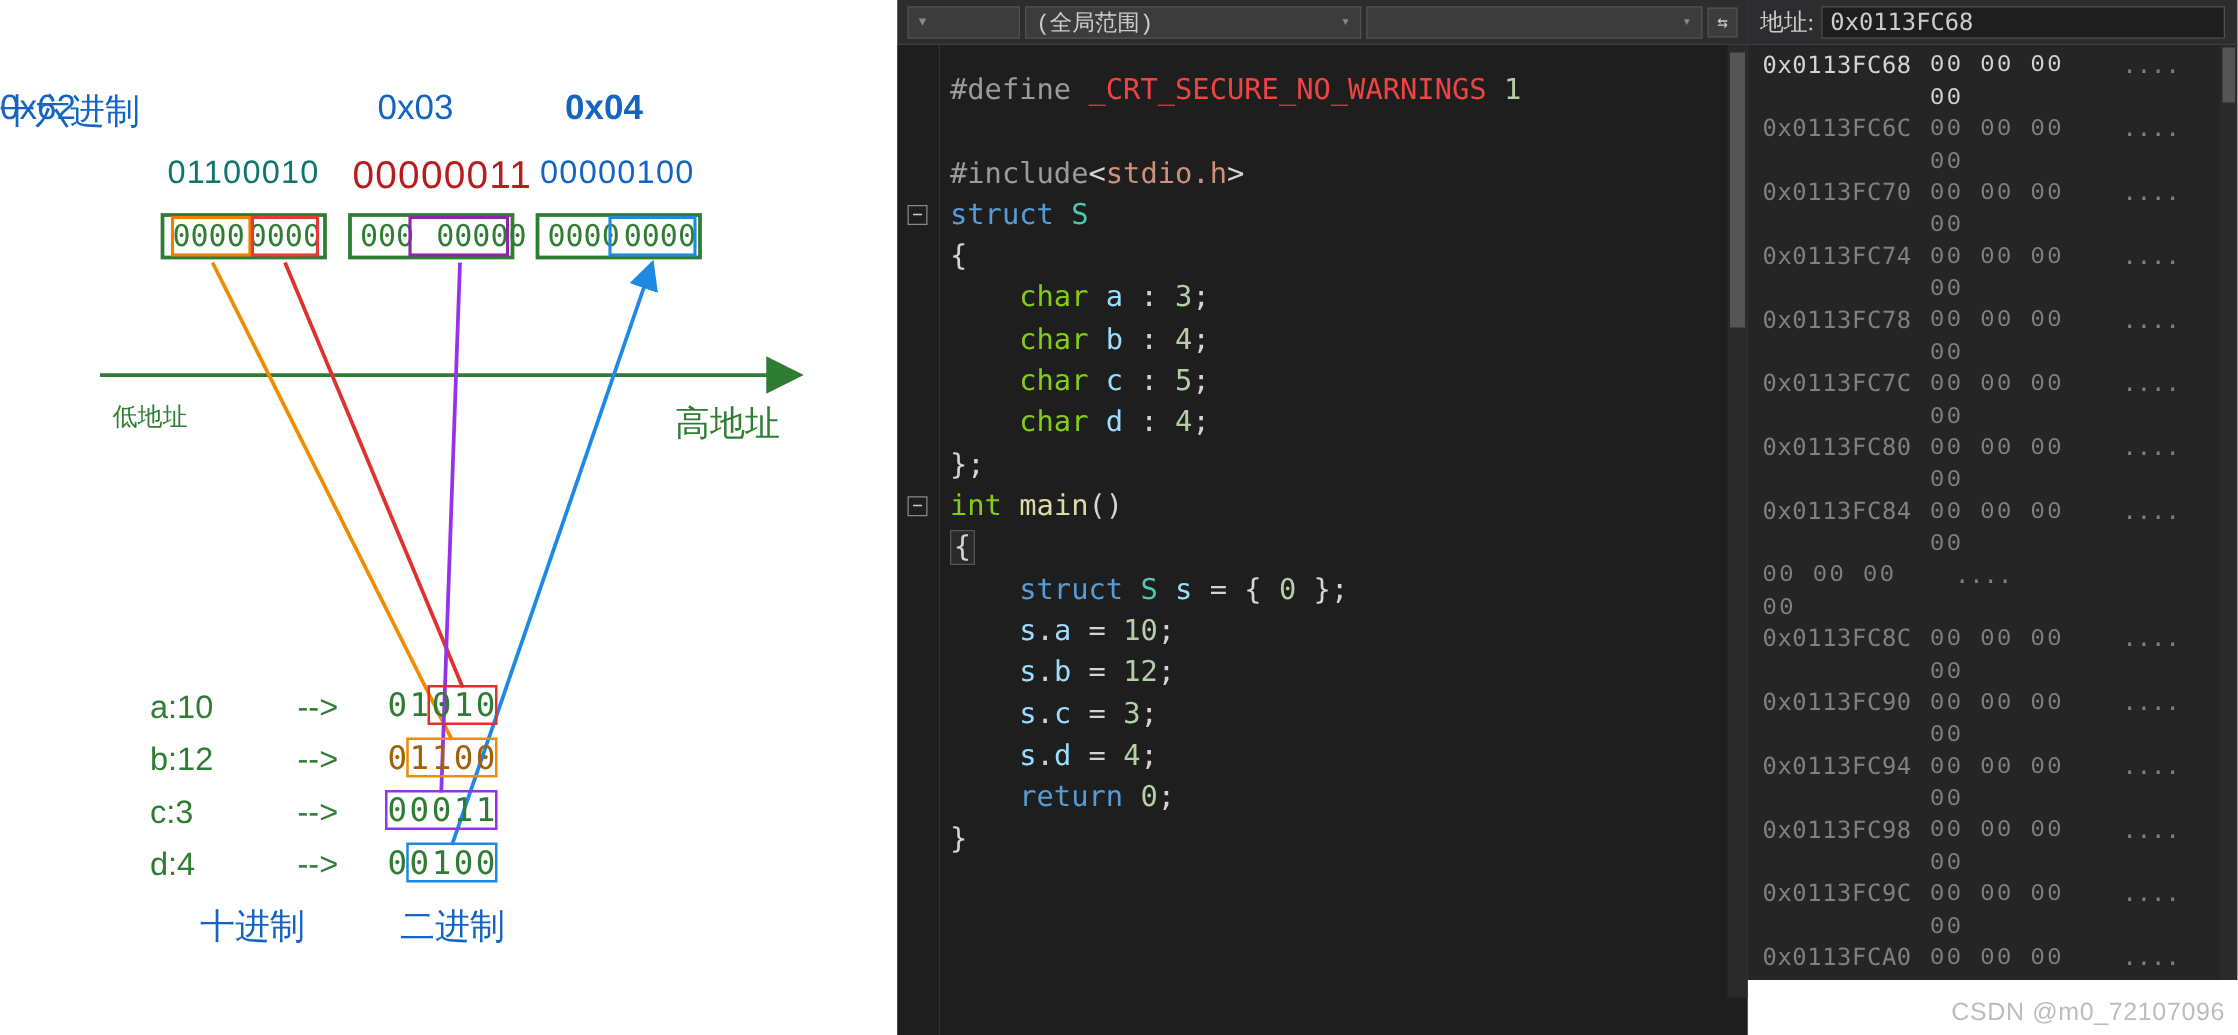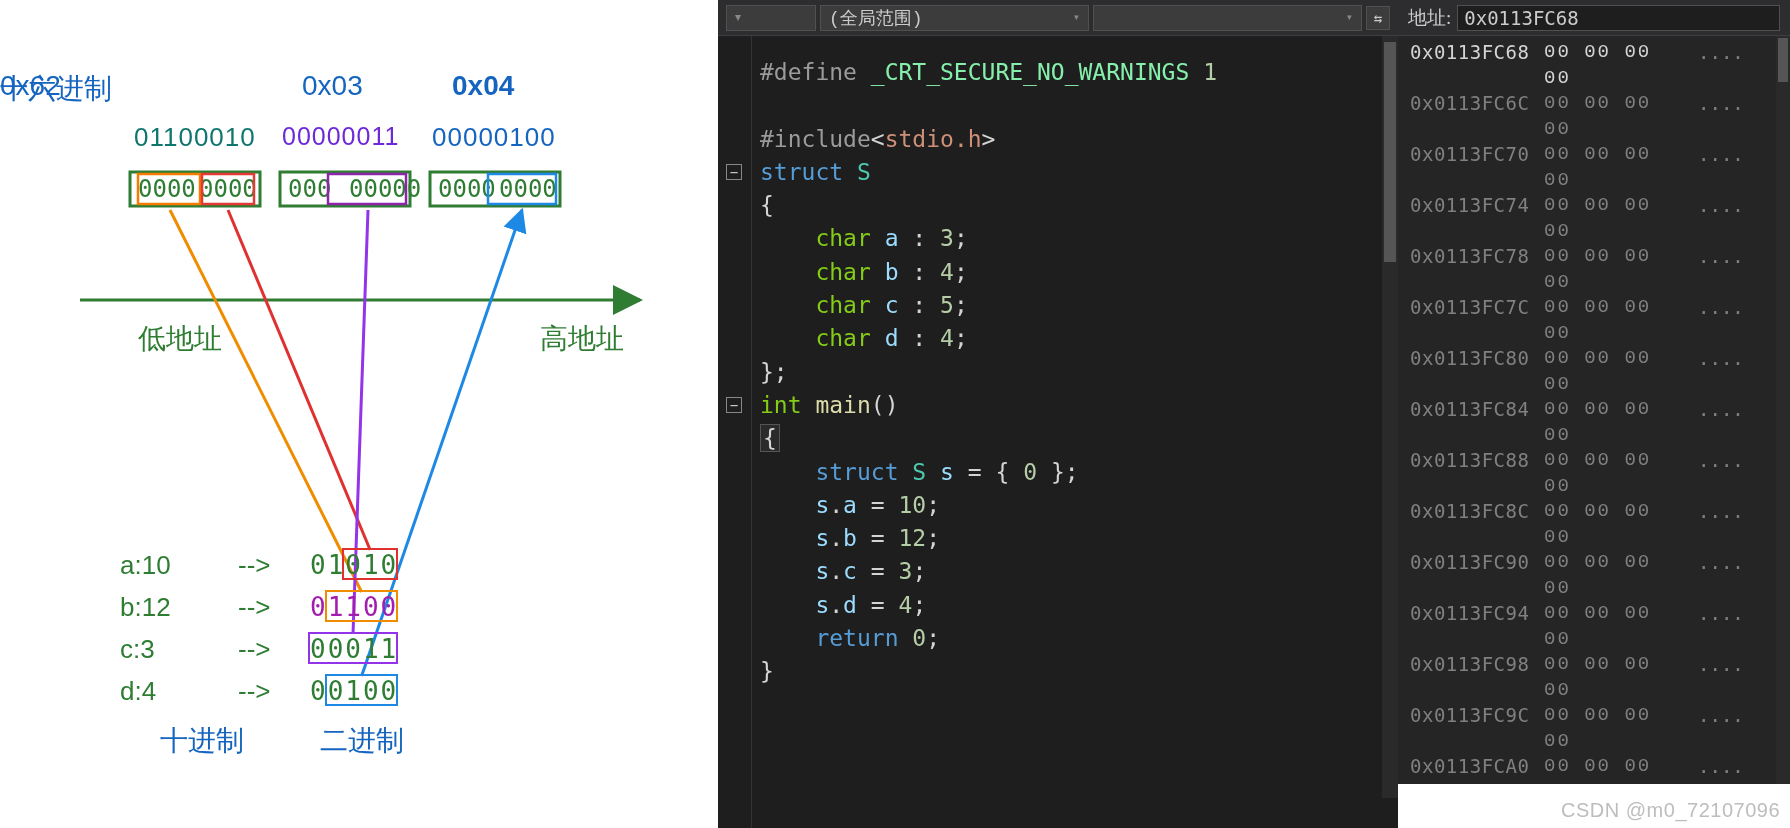--- a/index.html
+++ b/index.html
@@ -28,21 +28,21 @@
   }
   .editor-top .dd.small { width: 90px; }
   .editor-top .dd.big { flex: 1; font-family: Liberation Mono, monospace; }
   .editor-top .chev { color: #888; font-size: 12px; }
   .editor-top .tool-icon { width:24px; height:24px; display:flex;align-items:center;justify-content:center;color:#ccc;background:#3c3c3c;border:1px solid #505050;font-size:14px;}
   .editor-body { flex:1; display:flex; overflow:hidden; background:#1e1e1e; }
   .glyph-margin { width:34px; background:#1e1e1e; border-right:1px solid #333; position:relative; }
   .fold-box { position:absolute; left:8px; width:16px; height:16px; border:1px solid #888; color:#ccc; font-size:14px; line-height:14px; text-align:center; background:#1e1e1e; }
   .code-lines { flex:1; padding:20px 8px 8px 8px; line-height:33.3px; white-space:pre; overflow:hidden; position:relative;}
   .tok-pre { color:#9b9b9b; }
-  .tok-macro { color:#86efac;text-align:center; }
+  .tok-macro { color:#ef4444;text-align:center; }
   .tok-key { color:#569cd6; }
   .tok-type { color:#84cc16; }
   .tok-ident { color:#9cdcfe; }
   .tok-str { color:#ce9178; }
   .tok-num { color:#b5cea8; }
   .tok-fn { color:#dcdcaa; }
   .tok-struct { color:#4ec9b0; }
   .tok-punc { color:#d4d4d4; }
   .open-brace-box { border:1px solid #555; background:#2a2a2a; padding:0 2px;}
   .editor-status { height:30px; background:#2d2d30; border-top:1px solid #3e3e42; display:flex;align-items:center;padding:0 12px;color:#ccc;font-size:18px;font-family:"Microsoft YaHei";}
@@ -116,34 +116,34 @@
         <line x1="361.59999999999997" y1="676" x2="522" y2="210" stroke="#1e88e5" stroke-width="3" marker-end="url(#arrBlue)"></line>
       </g>
   </svg>
 
   <div class="diag-text" style="left:0;top:70px;color:#1565c0;font-size:28px;">十六进制</div>
   <div class="diag-text" style="left:152;top:70px;color:#1565c0;font-size:28px;">0x62</div>
   <div class="diag-text" style="left:302px;top:70px;color:#1565c0;font-size:28px;">0x03</div>
   <div class="diag-text" style="left:452px;top:70px;color:#1565c0;font-size:28px;font-weight:bold;">0x04</div>
 
   <div class="diag-text" style="left:134px;top:122px;color:#0f766e;font-size:26px;letter-spacing:1px;">01100010</div>
-  <div class="diag-text" style="left:282px;top:122px;color:#6d28d9;font-size:25px;letter-spacing:1px;">00000011</div>
+  <div class="diag-text" style="left:282px;top:122px;color:#b91c1c;font-size:31px;letter-spacing:1px;">00000011</div>
   <div class="diag-text" style="left:432px;top:122px;color:#1565c0;font-size:26px;letter-spacing:1px;">00000100</div>
 
-  <div class="diag-text" style="left:90px;top:320px;color:#2e7d32;font-size:28px;margin-left:48px;">低地址</div>
+  <div class="diag-text" style="left:90px;top:320px;color:#2e7d32;font-size:20px;">低地址</div>
   <div class="diag-text" style="left:540px;top:320px;color:#2e7d32;font-size:28px;">高地址</div>
 
   <div id="rows-area">
       <div class="diag-text" style="left: 120px; top: 550px; color: rgb(46, 125, 50); font-size: 26px;">a:10</div>
       <div class="diag-text" style="left: 238px; top: 550px; color: rgb(46, 125, 50); font-size: 26px;">--&gt;</div>
       <div class="diag-text" style="left: 310px; top: 550px; color: rgb(46, 125, 50); font-size: 26px; font-family: Consolas, monospace; letter-spacing: 2px;">01010</div>
       <div class="diag-text" style="left: 342.4px; top: 548px; width: 55.6px; height: 32px; border: 2.5px solid rgb(224, 49, 49);"></div>
       <div class="diag-text" style="left: 120px; top: 592px; color: rgb(46, 125, 50); font-size: 26px;">b:12</div>
       <div class="diag-text" style="left: 238px; top: 592px; color: rgb(46, 125, 50); font-size: 26px;">--&gt;</div>
-      <div class="diag-text" style="left: 310px; top: 592px; color: #a21caf; font-size: 26px; font-family: Consolas, monospace; letter-spacing: 2px;">01100</div>
+      <div class="diag-text" style="left: 310px; top: 592px; color: #a16207; font-size: 26px; font-family: Consolas, monospace; letter-spacing: 2px;">01100</div>
       <div class="diag-text" style="left: 325.2px; top: 590px; width: 72.8px; height: 32px; border: 2.5px solid rgb(240, 140, 0);"></div>
       <div class="diag-text" style="left: 120px; top: 634px; color: rgb(46, 125, 50); font-size: 26px;">c:3</div>
       <div class="diag-text" style="left: 238px; top: 634px; color: rgb(46, 125, 50); font-size: 26px;">--&gt;</div>
       <div class="diag-text" style="left: 310px; top: 634px; color: rgb(46, 125, 50); font-size: 26px; font-family: Consolas, monospace; letter-spacing: 2px;">00011</div>
       <div class="diag-text" style="left: 308px; top: 632px; width: 90px; height: 32px; border: 2.5px solid rgb(147, 51, 234);"></div>
       <div class="diag-text" style="left: 120px; top: 676px; color: rgb(46, 125, 50); font-size: 26px;">d:4</div>
       <div class="diag-text" style="left: 238px; top: 676px; color: rgb(46, 125, 50); font-size: 26px;">--&gt;</div>
       <div class="diag-text" style="left: 310px; top: 676px; color: rgb(46, 125, 50); font-size: 26px; font-family: Consolas, monospace; letter-spacing: 2px;">00100</div>
       <div class="diag-text" style="left: 325.2px; top: 674px; width: 72.8px; height: 32px; border: 2.5px solid rgb(30, 136, 229);"></div>
     </div>
@@ -221,21 +221,20 @@
         <span class="mem-addr">0x0113FC80</span>
         <span class="mem-bytes">00 00 00 00</span>
         <span class="mem-ascii">....</span>
       </div>
       <div class="mem-row">
         <span class="mem-addr">0x0113FC84</span>
         <span class="mem-bytes">00 00 00 00</span>
         <span class="mem-ascii">....</span>
       </div>
       <div class="mem-row">
-        <span class="mem-addr">0x0113FC88</span>
         <span class="mem-bytes">00 00 00 00</span>
         <span class="mem-ascii">....</span>
       </div>
       <div class="mem-row">
         <span class="mem-addr">0x0113FC8C</span>
         <span class="mem-bytes">00 00 00 00</span>
         <span class="mem-ascii">....</span>
       </div>
       <div class="mem-row">
         <span class="mem-addr">0x0113FC90</span>

